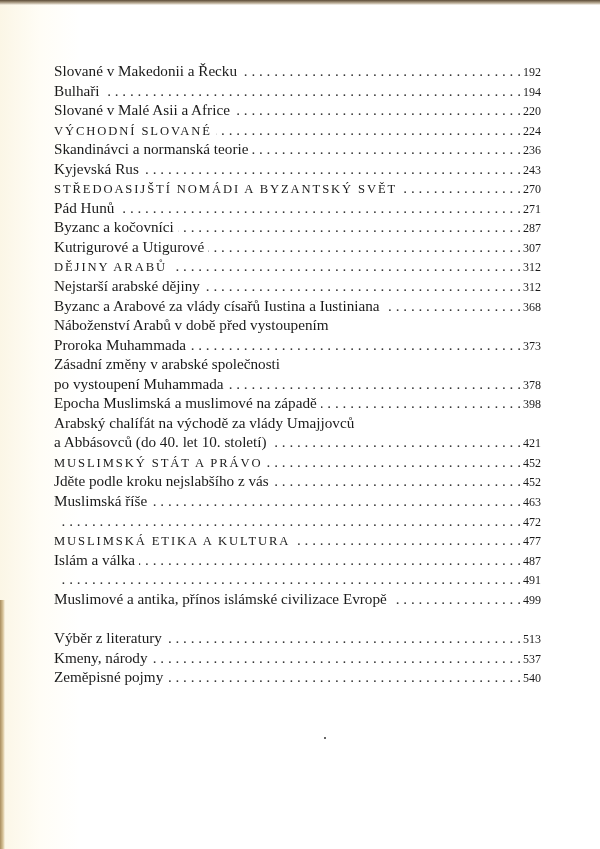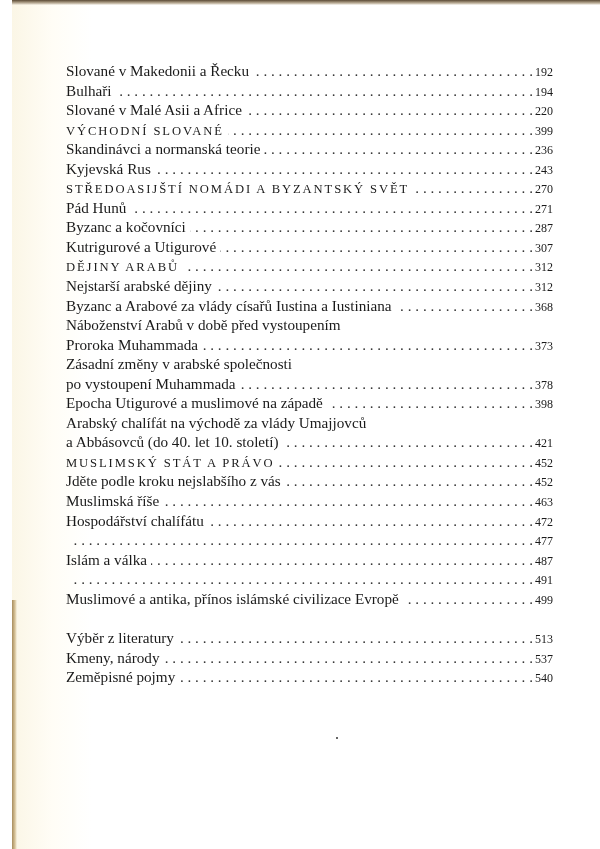--- a/index.html
+++ b/index.html
@@ -4,21 +4,21 @@
 <style>
   html, body { margin: 0; padding: 0; }
   body {
     width: 600px; height: 849px; overflow: hidden;
     background: #ffffff;
     position: relative;
     font-family: "Liberation Serif", "DejaVu Serif", serif;
     color: #1a1a1a;
   }
   .page {
-    position: absolute; left: 12px; top: 0; width: 517px; height: 849px;
+    position: absolute; left: 0; top: 0; width: 517px; height: 849px;
     background: linear-gradient(90deg, #fbf6e6 0px, #fffdf6 40px, #ffffff 80px, #ffffff 560px, #fdf8f4 592px, #f3e6de 600px);
   }
   .top-edge {
     position: absolute; left: 0; top: 0; width: 600px; height: 5px;
     background: linear-gradient(180deg, #5a4a36 0px, #9b8c74 2px, #d8cfbf 4px, rgba(255,255,255,0) 5px);
   }
   .left-edge {
     position: absolute; left: 0; top: 600px; width: 5px; height: 249px;
     background: linear-gradient(90deg, #a88d5e, #d8c49a 3px, rgba(255,255,255,0));
   }
@@ -69,21 +69,21 @@
           <span class="page-num">194</span>
         </div>
         <div class="entry">
           <span class="title">Slované v Malé Asii a Africe</span>
           <span class="leader"></span>
           <span class="page-num">220</span>
         </div>
         <div class="entry heading">
           <span class="title">VÝCHODNÍ SLOVANÉ</span>
           <span class="leader"></span>
-          <span class="page-num">399</span>
+          <span class="page-num">224</span>
         </div>
         <div class="entry">
           <span class="title">Skandinávci a normanská teorie</span>
           <span class="leader"></span>
           <span class="page-num">236</span>
         </div>
         <div class="entry">
           <span class="title">Kyjevská Rus</span>
           <span class="leader"></span>
           <span class="page-num">243</span>
@@ -133,21 +133,21 @@
         </div>
         <div class="entry">
           <span class="title">Zásadní změny v arabské společnosti</span>
         </div>
         <div class="entry">
           <span class="title">po vystoupení Muhammada</span>
           <span class="leader"></span>
           <span class="page-num">378</span>
         </div>
         <div class="entry">
-          <span class="title">Epocha Utigurové a muslimové na západě</span>
+          <span class="title">Epocha Muslimská a muslimové na západě</span>
           <span class="leader"></span>
           <span class="page-num">398</span>
         </div>
         <div class="entry">
           <span class="title">Arabský chalífát na východě za vlády Umajjovců</span>
         </div>
         <div class="entry">
           <span class="title">a Abbásovců (do 40. let 10. století)</span>
           <span class="leader"></span>
           <span class="page-num">421</span>
@@ -161,25 +161,25 @@
           <span class="title">Jděte podle kroku nejslabšího z vás</span>
           <span class="leader"></span>
           <span class="page-num">452</span>
         </div>
         <div class="entry">
           <span class="title">Muslimská říše</span>
           <span class="leader"></span>
           <span class="page-num">463</span>
         </div>
         <div class="entry">
-          <span class="title">Hospodářství chalífátu</span>
           <span class="leader"></span>
           <span class="page-num">472</span>
         </div>
         <div class="entry heading">
+          <span class="title">MUSLIMSKÁ ETIKA A KULTURA</span>
           <span class="leader"></span>
           <span class="page-num">477</span>
         </div>
         <div class="entry">
           <span class="title">Islám a válka</span>
           <span class="leader"></span>
           <span class="page-num">487</span>
         </div>
         <div class="entry">
           <span class="leader"></span>

